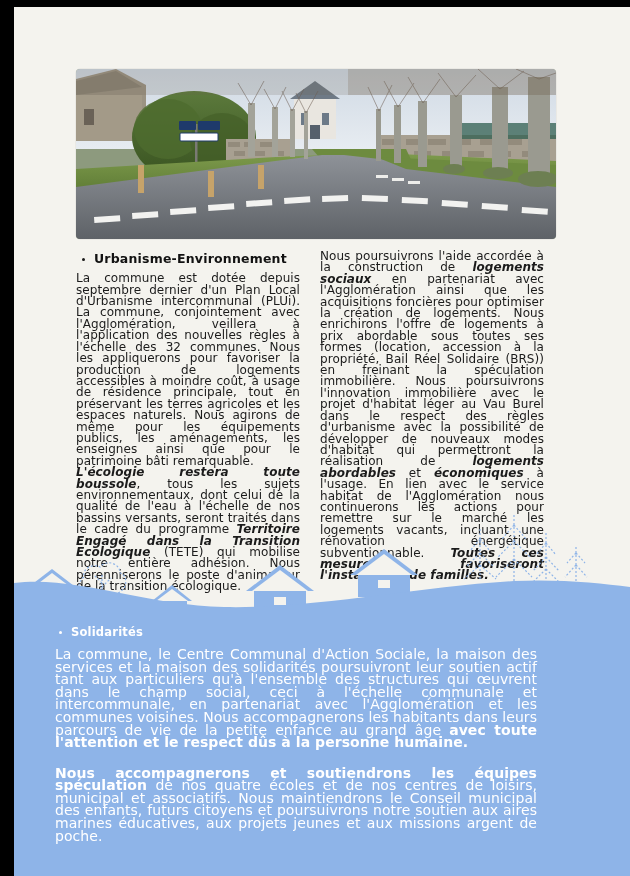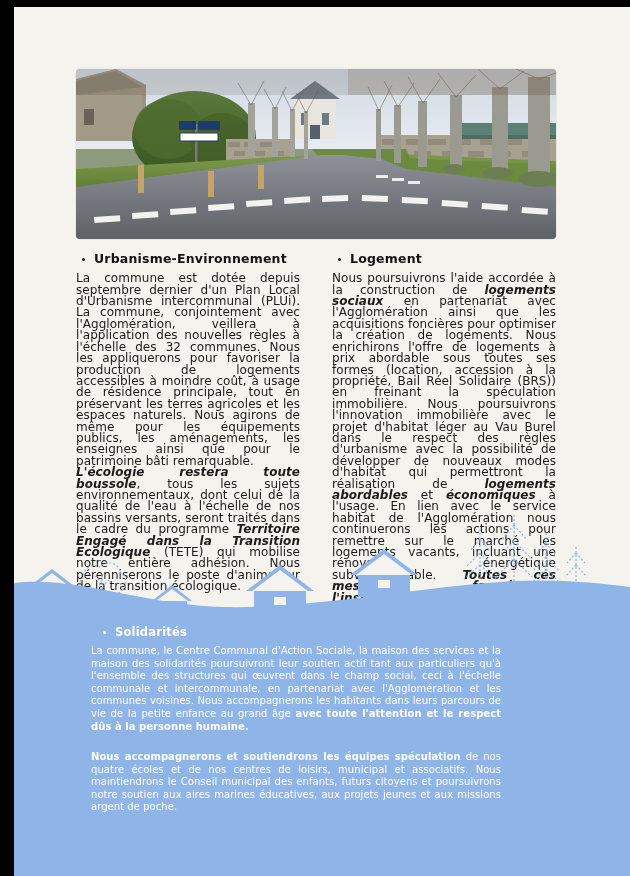--- a/index.html
+++ b/index.html
@@ -44,21 +44,21 @@
   }
   .hero svg { display: block; width: 100%; height: 100%; }
 
   
   .columns {
     position: absolute;
     left: 0;
     top: 244px;
     width: 616px;
     display: flex;
-    gap: 32px;
+    gap: 20px;
     padding: 0 62px;
     box-sizing: border-box;
   }
   .col { width: 224px; }
 
   .heading {
     font-size: 12.5px;
     font-weight: bold;
     color: #121212;
     letter-spacing: 0.2px;
@@ -109,21 +109,21 @@
     width: 616px;
     height: 257px;
     background: #8eb4e8;
   }
 
   .blue-content {
     position: absolute;
     left: 0;
     top: 122px;
     width: 564px;
-    padding: 0 77px;
+    padding: 0 33px;
     box-sizing: border-box;
   }
   .blue-heading {
     font-size: 11.5px;
     font-weight: bold;
     color: #ffffff;
     margin: 0 0 5px 0;
     padding-left: 24px;
     position: relative;
     line-height: 1.3;
@@ -132,25 +132,25 @@
   .blue-heading .bullet {
     position: absolute;
     left: 12px;
     top: 6px;
     width: 3px;
     height: 3px;
     border-radius: 50%;
     background: #ffffff;
   }
   .blue-text {
-    font-size: 10px;
+    font-size: 14px;
     line-height: 12.6px;
     color: #ffffff;
     text-align: justify;
-    margin: 0;
+    margin: 8px;
     letter-spacing: 0.05px;
   }
   .blue-text b { font-weight: bold; }
   .blue-block + .blue-block { margin-top: 18px; }
 </style>
 </head>
 <body>
 
 <div class="page">
 
@@ -295,24 +295,20 @@
         <span>Urbanisme-Environnement</span>
       </h2>
       <p class="body-text">
         <span>La commune est dotée depuis septembre dernier d'un Plan Local d'Urbanisme intercommunal (PLUi). La commune, conjointement avec l'Agglomération, veillera à l'application des nouvelles règles à l'échelle des 32 communes. Nous les appliquerons pour favoriser la production de logements accessibles à moindre coût, à usage de résidence principale, tout en préservant les terres agricoles et les espaces naturels. Nous agirons de même pour les équipements publics, les aménagements, les enseignes ainsi que pour le patrimoine bâti remarquable.</span>
         <br>
         <b>L'écologie restera toute boussole</b><span>, tous les sujets environnementaux, dont celui de la qualité de l'eau à l'échelle de nos bassins versants, seront traités dans le cadre du programme </span><b>Territoire Engagé dans la Transition Ecologique</b><span> (TETE) qui mobilise notre entière adhésion. Nous pérenniserons le poste d'animateur de la transition écologique.</span>
       </p>
     </div>
 
     <div class="col">
-      <h2 class="heading">
-        <span class="bullet"></span>
-        <span>Logement</span>
-      </h2>
       <p class="body-text">
         <span>Nous poursuivrons l'aide accordée à la construction de </span><b>logements sociaux</b><span> en partenariat avec l'Agglomération ainsi que les acquisitions foncières pour optimiser la création de logements. Nous enrichirons l'offre de logements à prix abordable sous toutes ses formes (location, accession à la propriété, Bail Réel Solidaire (BRS)) en freinant la spéculation immobilière. Nous poursuivrons l'innovation immobilière avec le projet d'habitat léger au Vau Burel dans le respect des règles d'urbanisme avec la possibilité de développer de nouveaux modes d'habitat qui permettront la réalisation de </span><b>logements abordables</b><span> et </span><b>économiques</b><span> à l'usage. En lien avec le service habitat de l'Agglomération nous continuerons les actions pour remettre sur le marché les logements vacants, incluant une rénovation énergétique subventionnable. </span><b>Toutes ces mesures favoriseront l'installation de familles.</b>
       </p>
     </div>
 
   </div>
 
   <div class="wave-area">
 
     <svg class="wave" viewBox="0 0 616 140" preserveAspectRatio="none">

